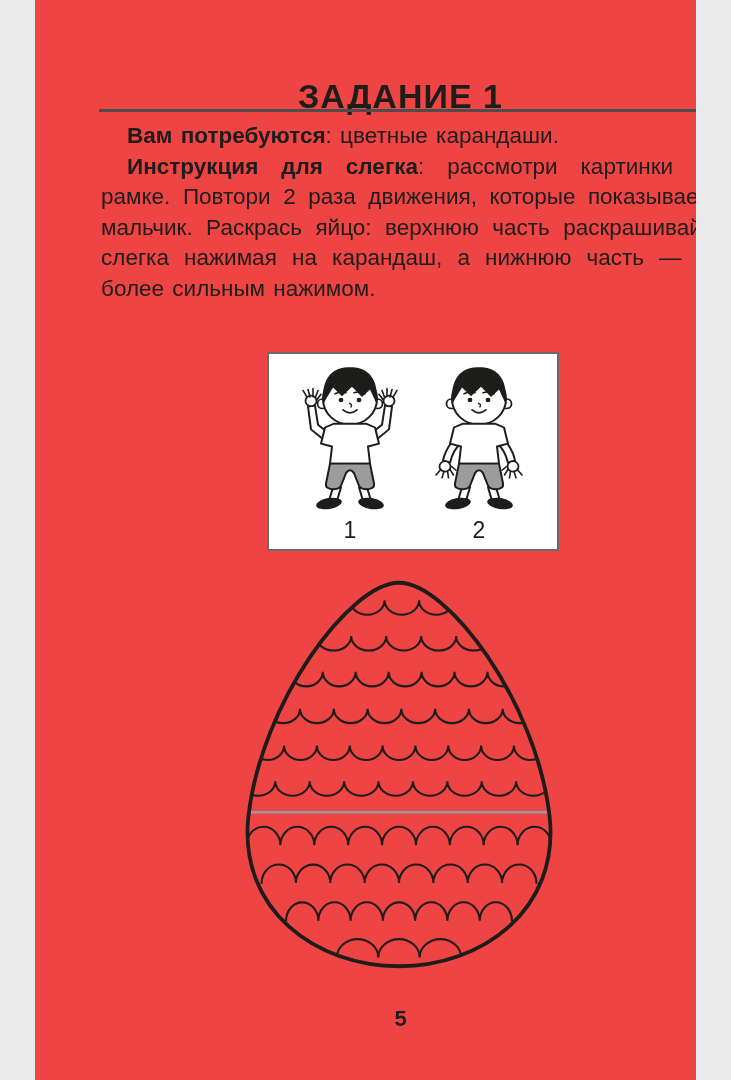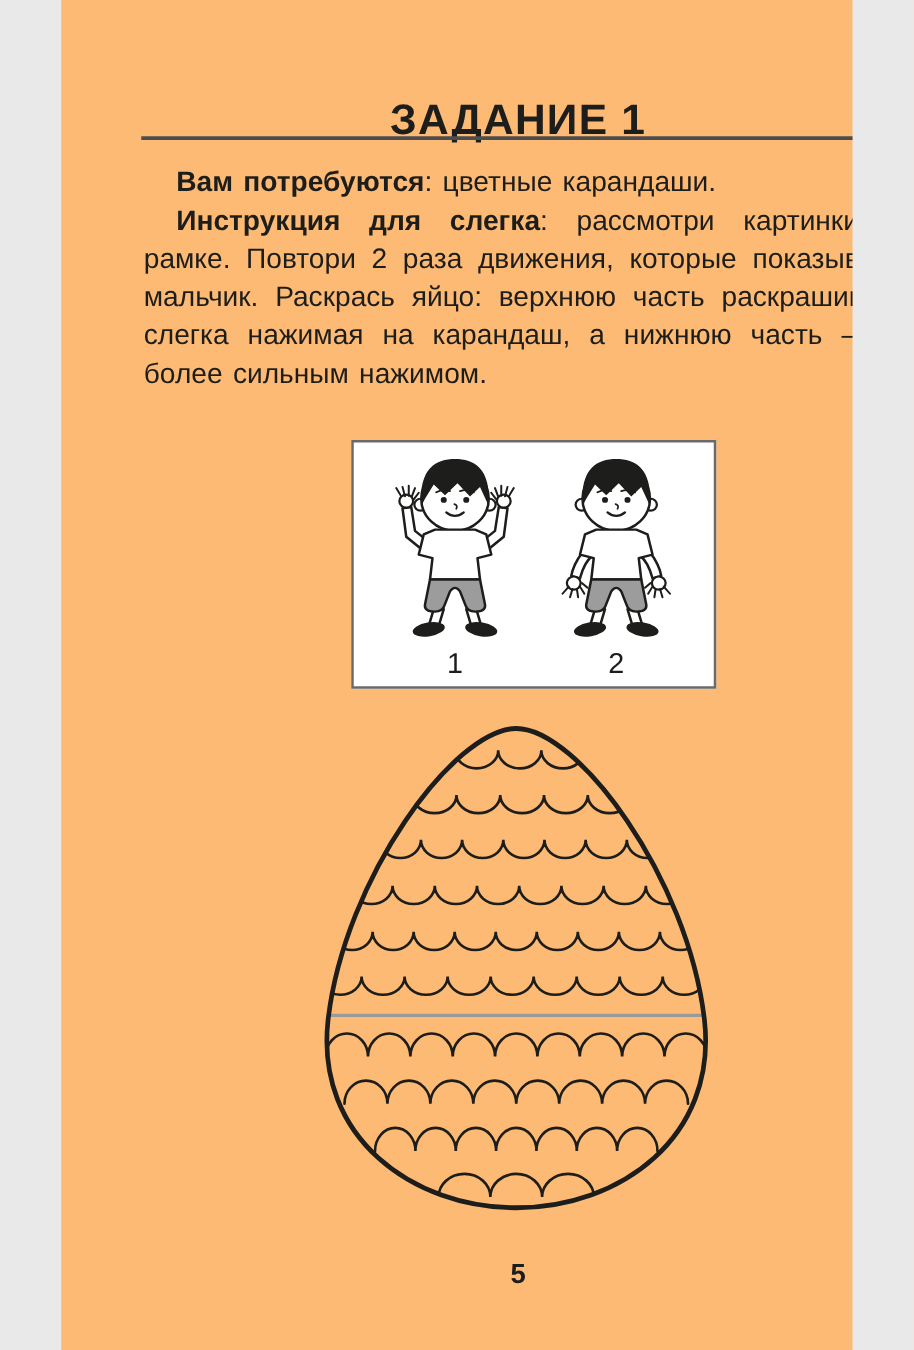--- a/index.html
+++ b/index.html
@@ -1,21 +1,21 @@
 <!DOCTYPE html>
 <html><head>
 <meta charset="utf-8">
 <style>
   html,body{margin:0;padding:0;background:#e9e9e9;}
-  .page{position:relative;width:633px;height:1080px;background:#fdba74;overflow:hidden;
-        font-family:"Liberation Sans", sans-serif;color:#1d1d1b;margin:0 auto;}
+  .page{position:relative;width:633px;height:1080px;background:#ef4444;overflow:hidden;
+        font-family:"Liberation Sans", sans-serif;color:#1d1d1b;margin:0 auto;padding-left:28px;}
   .title{position:absolute;top:54px;left:0;width:731px;text-align:center;
          font-size:34px;font-weight:bold;letter-spacing:1px;}
   .rule{position:absolute;left:64px;top:109px;width:607px;height:3px;background:#4d4d4d;}
-  .bodytext{position:absolute;left:66px;top:131px;width:607px;}
+  .bodytext{position:absolute;left:66px;top:121px;width:607px;}
   .bodytext p{margin:0;text-indent:26px;font-size:22.5px;line-height:30.5px;
               text-align:justify;word-spacing:2px;}
   .frame{position:absolute;left:232px;top:352px;width:288px;height:195px;
          border:2.5px solid #6a6a6a;background:#fff;}
   .figure{position:absolute;top:7px;width:120px;text-align:center;}
   .figure.f1{left:21px;} .figure.f2{left:150px;}
   .fig-num{margin-top:4px;font-size:23px;line-height:26px;color:#1d1d1b;}
   .boy-svg{display:block;width:120px;height:152px;}
   .egg-wrap{position:absolute;left:204px;top:576px;width:320px;height:397px;}
   .egg-wrap svg{display:block;width:320px;height:397px;}

